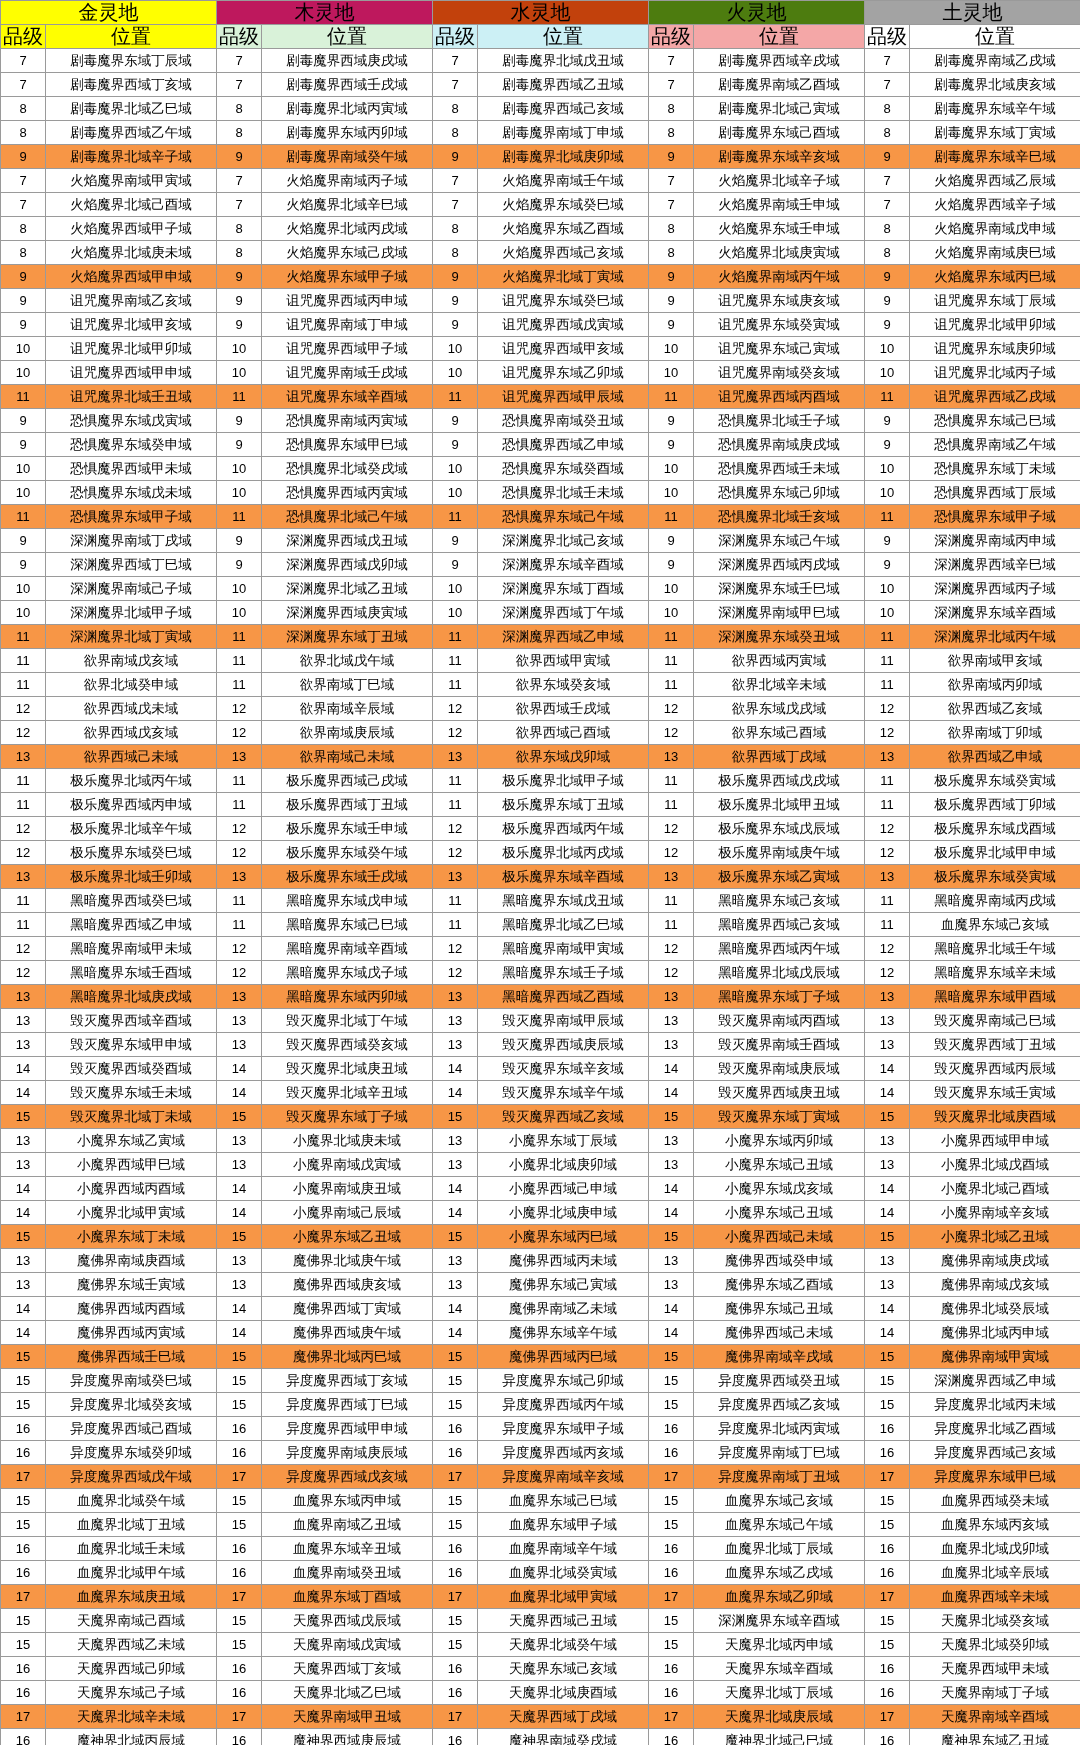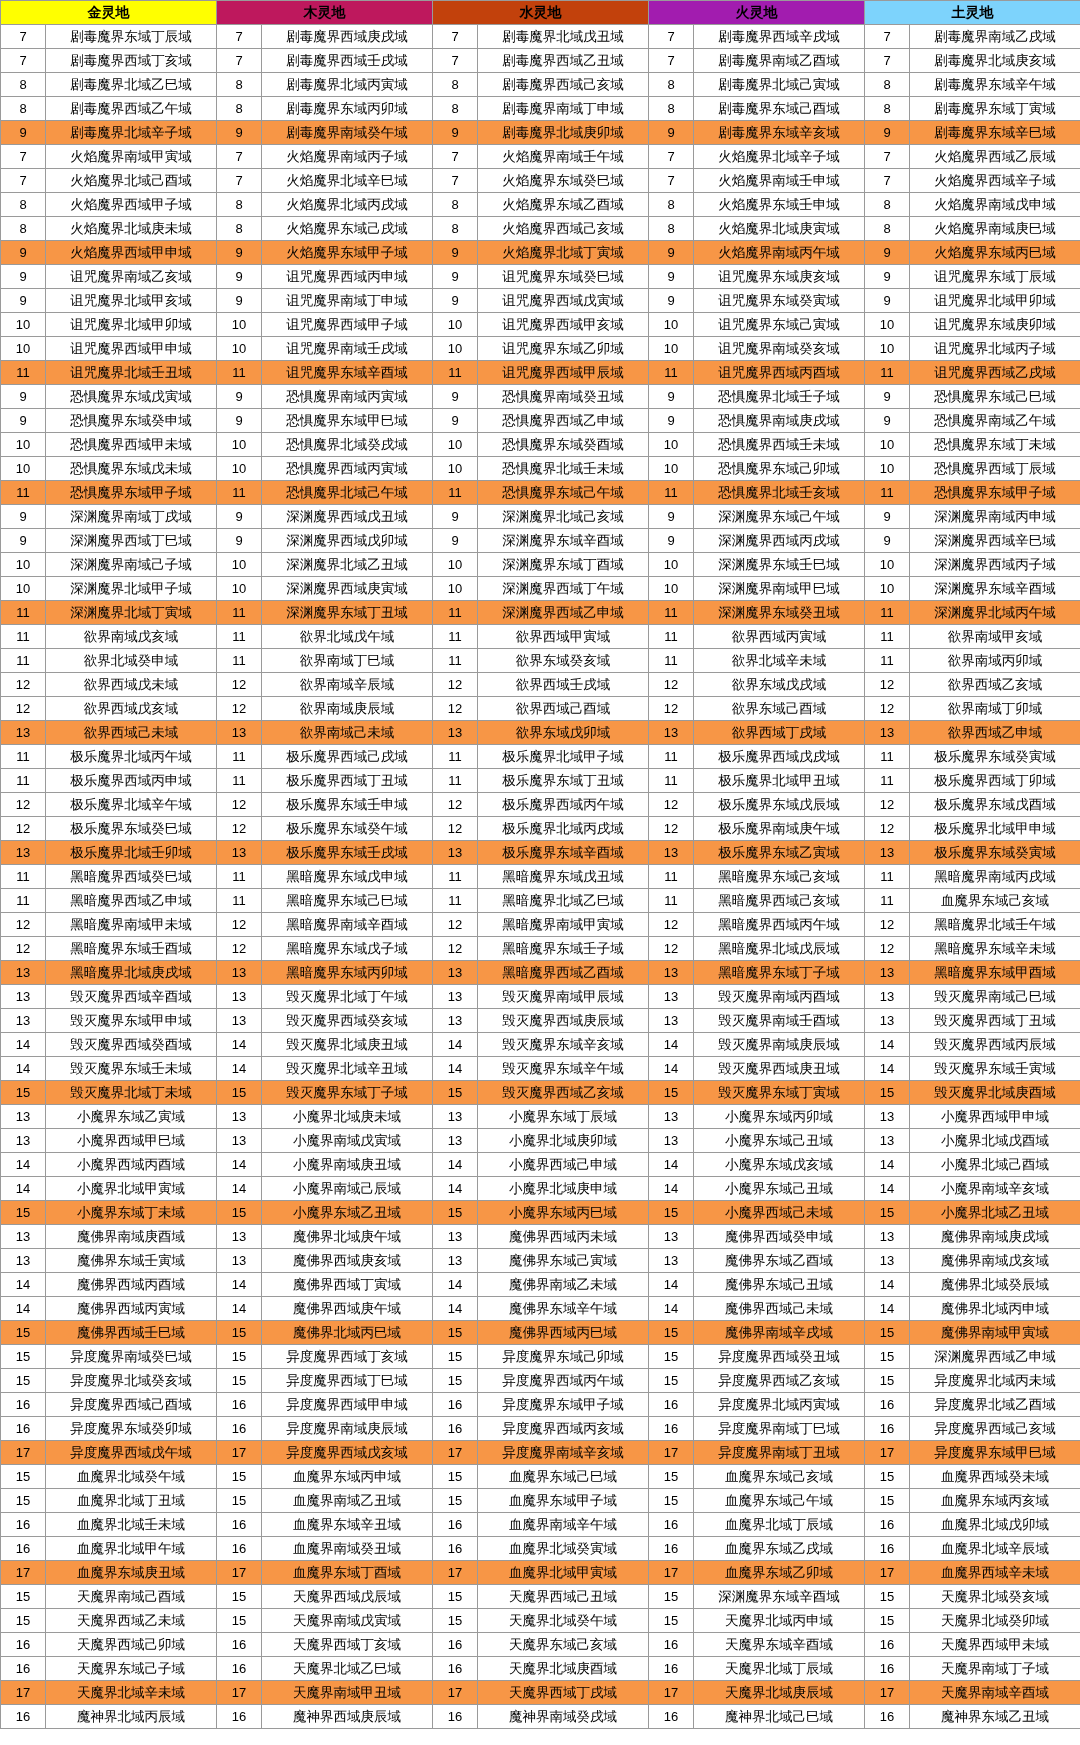--- a/index.html
+++ b/index.html
@@ -2,21 +2,21 @@
 <html><head>
 <meta charset="utf-8">
 <style>
   html,body{margin:0;padding:0;background:#fff;}
   body{font-family:"Liberation Sans","DejaVu Sans",sans-serif;}
   #wrap{width:1080px;}
   table{border-collapse:collapse;width:1080px;table-layout:fixed;}
   col.grade{width:45px;}
   col.pos{width:171px;}
   th,td{border:1px solid #9a9a9a;font-size:13px;text-align:center;padding:2px 0;height:19px;line-height:17px;}
-  thead th{font-weight:bold;font-size:14px;margin-left:33px;}
+  thead th{font-weight:normal;font-size:20px;margin-left:33px;}
   td.grade{font-size:13px;}
   td.pos{font-size:13.5px;}
   tr.hl td{background:#f79646 !important;font-weight:normal;}
   tr.norm td{background:#ffffff;}
 </style>
 </head>
 <body>
 
 <div id="wrap">
   <table>
@@ -30,22 +30,34 @@
       <col class="grade">
         <col class="pos">
       <col class="grade">
         <col class="pos">
     </colgroup>
     <thead>
       <tr id="group-row">
           <th colspan="2" style="background: rgb(255, 255, 0);">金灵地</th>
           <th colspan="2" style="background: #be185d;">木灵地</th>
           <th colspan="2" style="background: #c2410c;">水灵地</th>
-          <th colspan="2" style="background: #a21caf;">火灵地</th>
-          <th colspan="2" style="background: #7dd3fc;">土灵地</th>
+          <th colspan="2" style="background: #4d7c0f;">火灵地</th>
+          <th colspan="2" style="background: #a3a3a3;">土灵地</th>
+        </tr>
+      <tr id="sub-row">
+          <th style="background: rgb(255, 255, 0);">品级</th>
+          <th style="background: rgb(255, 255, 0);">位置</th>
+          <th style="background: rgb(217, 242, 217);">品级</th>
+          <th style="background: rgb(217, 242, 217);">位置</th>
+          <th style="background: rgb(204, 240, 245);">品级</th>
+          <th style="background: rgb(204, 240, 245);">位置</th>
+          <th style="background: rgb(244, 167, 167);">品级</th>
+          <th style="background: rgb(244, 167, 167);">位置</th>
+          <th style="background: rgb(255, 255, 255);">品级</th>
+          <th style="background: rgb(255, 255, 255);">位置</th>
         </tr>
     </thead>
     <tbody id="tbody">
         <tr class="norm">
           <td class="grade">7</td>
           <td class="pos">剧毒魔界东域丁辰域</td>
           <td class="grade">7</td>
           <td class="pos">剧毒魔界西域庚戌域</td>
           <td class="grade">7</td>
           <td class="pos">剧毒魔界北域戊丑域</td>

